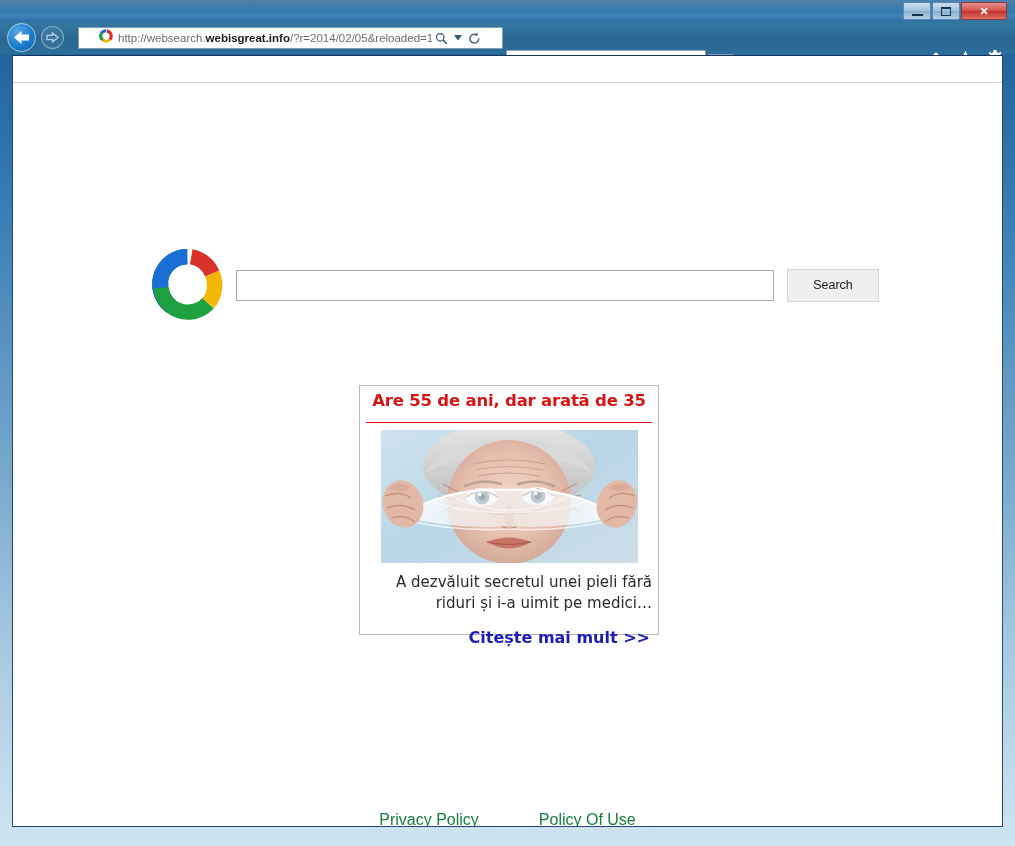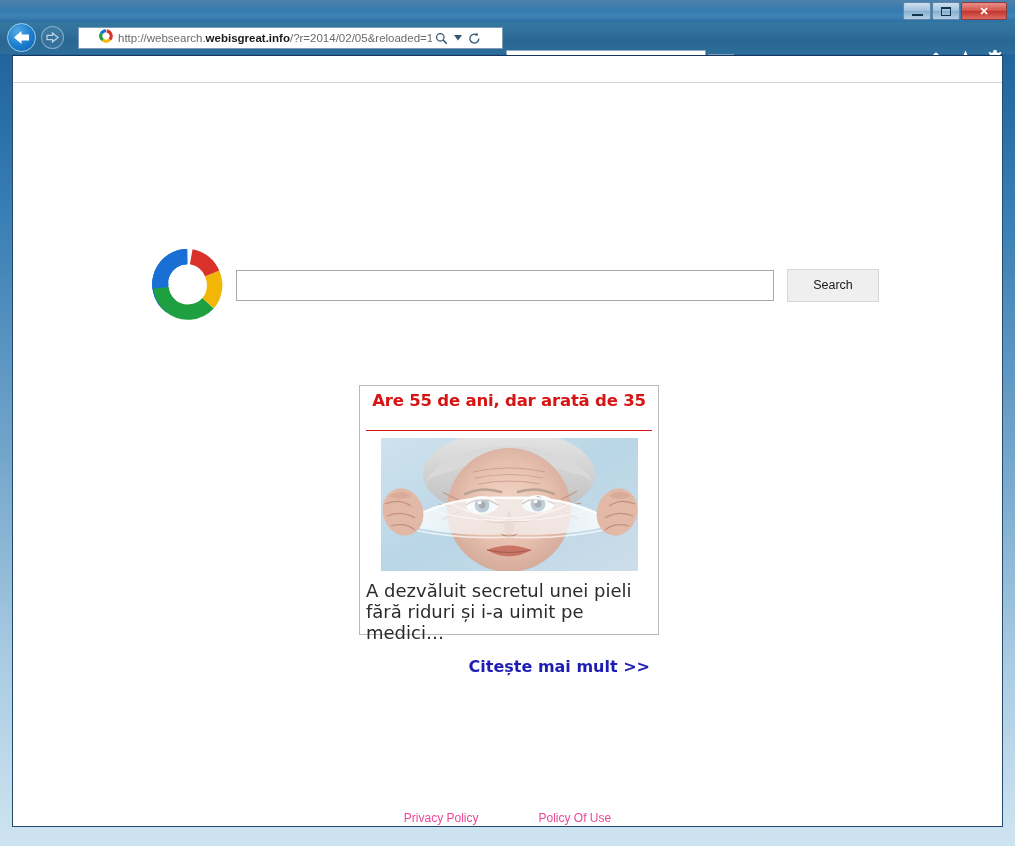--- a/index.html
+++ b/index.html
@@ -216,39 +216,39 @@
     box-sizing: border-box;
     padding: 4px 6px 0 6px;
   }
   #adhead {
     font-family: "DejaVu Sans", sans-serif;
     font-size: 16.5px;
     font-weight: bold;
     color: #d61414;
     text-align: center;
     line-height: 22px;
-    padding-bottom: 18px;
+    padding-bottom: 10px;
     border-bottom: 1.5px solid #d61414;
     letter-spacing: -0.2px;
   }
   #adimgwrap {
     margin: 7px auto 0 auto;
     width: 257px; height: 133px;
     overflow: hidden;
     position: relative;
     background: #cfe0ea;
   }
   #adimgwrap svg { display:block; }
   #adtext {
     margin-top: 9px;
     font-family: "DejaVu Sans", sans-serif;
-    font-size: 18px;
+    font-size: 15px;
     line-height: 21px;
     color: #2b2b2b;
-    text-align: left;
+    text-align: right;
   }
   #adlink {
     margin-top: 14px;
     font-family: "DejaVu Sans", sans-serif;
     font-size: 16px;
     font-weight: bold;
     color: #1d1db5;
     text-align: right;
     padding-right: 2px;
     cursor: pointer;
@@ -257,22 +257,22 @@
   
   #footer {
     position: absolute;
     left: 0; top: 755px;
     width: 989px;
     display: flex;
     justify-content: center;
     gap: 60px;
   }
   #footer span {
-    font-size: 12px;
-    color: #ec4899;
+    font-size: 16px;
+    color: #15803d;
     cursor: pointer;
   }
 </style>
 </head>
 <body>
 
 <div id="window">
 
   <div id="titlebar">
     <div class="gloss"></div>

